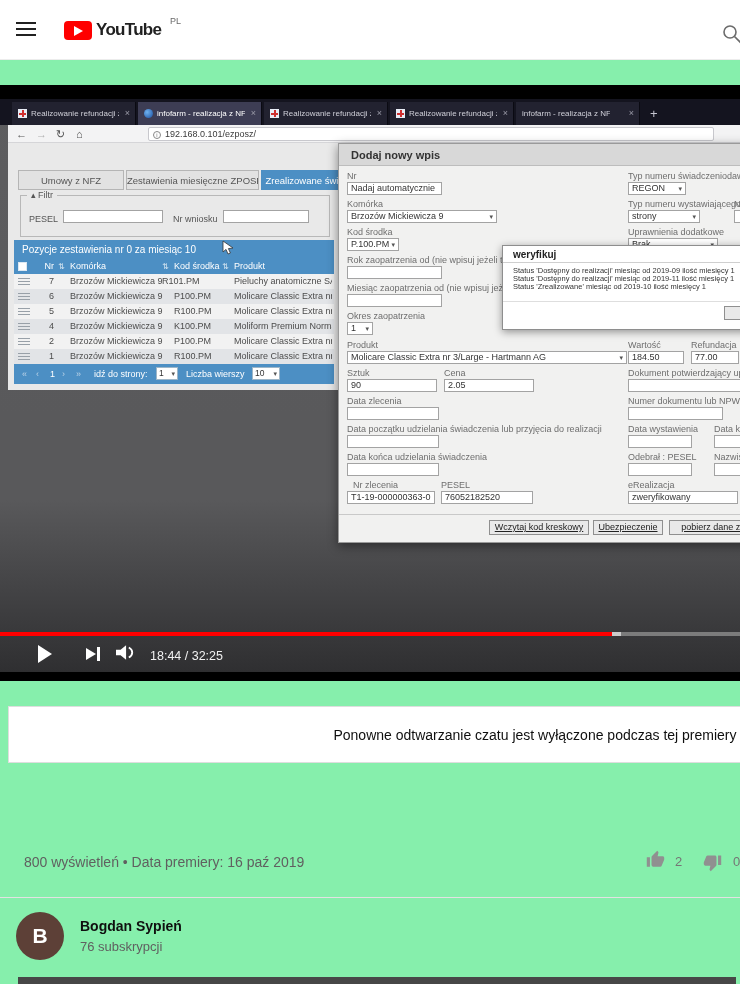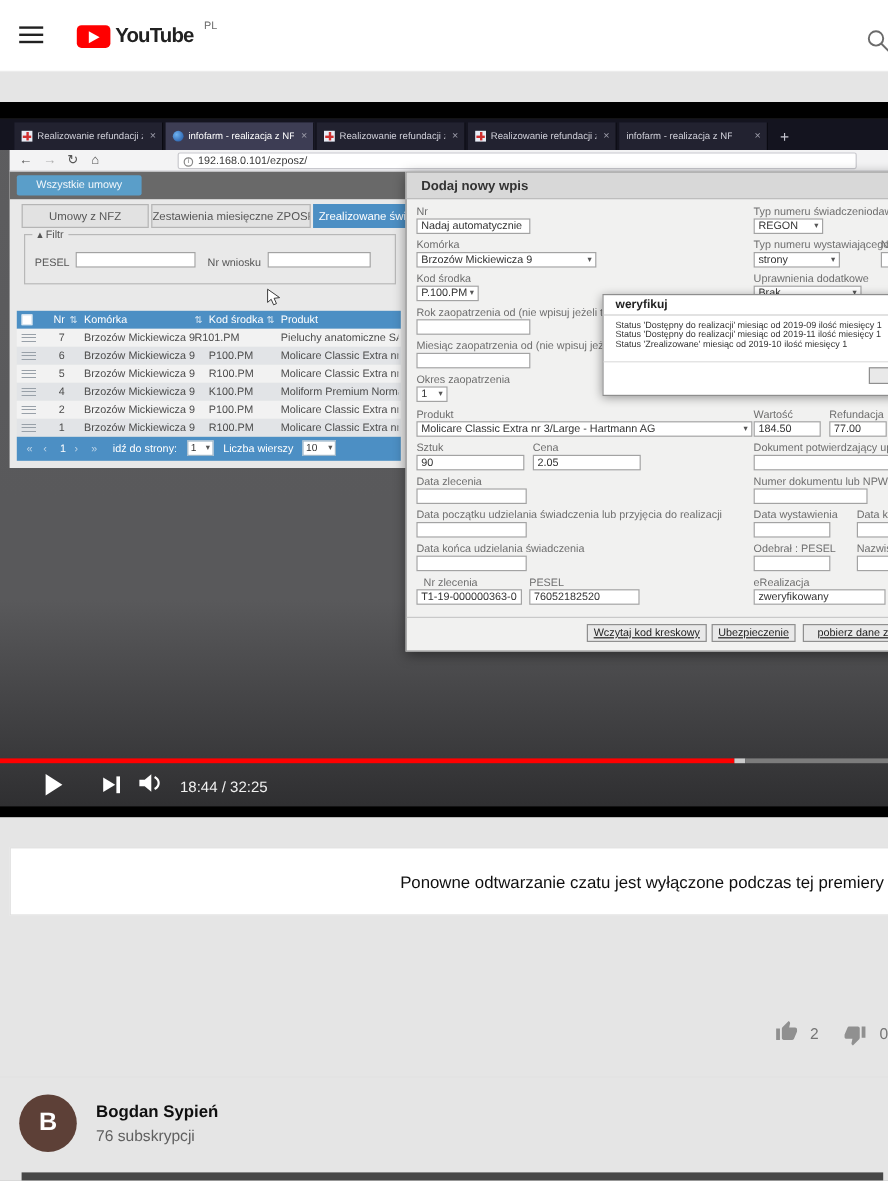--- a/index.html
+++ b/index.html
@@ -1,17 +1,17 @@
 <!DOCTYPE html>
 <html><head>
 <meta charset="utf-8">
 <style>
   * { margin:0; padding:0; box-sizing:border-box; }
   body { background:#f9f9f9; font-family:"Liberation Sans","DejaVu Sans",sans-serif; }
-  .page { position:relative; width:740px; height:984px; overflow:hidden; background:#e5e5e5; }
+  .page { position:relative; width:740px; height:984px; overflow:hidden; background:#86efac; }
 
   
   .yt-header { position:absolute; left:0; top:0; width:740px; height:60px; background:#fff; border-bottom:1px solid #ececec; }
   .ham { position:absolute; left:16px; top:22px; width:20px; }
   .ham i { display:block; height:2px; background:#212121; margin-bottom:4px; }
   .yt-badge { position:absolute; left:64px; top:21px; width:28px; height:19px; background:#f00; border-radius:4px; }
   .yt-badge::after { content:""; position:absolute; left:10px; top:4.5px; width:0; height:0;
     border-left:9px solid #fff; border-top:5px solid transparent; border-bottom:5px solid transparent; }
   .yt-word { position:absolute; left:96px; top:20px; font-size:17px; font-weight:bold; letter-spacing:-0.7px; color:#212121; }
   .yt-pl { position:absolute; left:170px; top:16px; font-size:9px; color:#6a6a6a; }
@@ -168,33 +168,31 @@
         <span class="nav-i" style="left:8px">←</span>
         <span class="nav-i" style="left:28px;color:#b0b0b0">→</span>
         <span class="nav-i" style="left:48px">↻</span>
         <span class="nav-i" style="left:68px">⌂</span>
         <div class="urlfield">
           <span class="info-i">i</span><span>192.168.0.101/ezposz/</span>
         </div>
       </div>
 
       <div class="app-left">
-        <div class="appbar">
-          <span class="app-btn">Wszystkie umowy</span>
-        </div>
         <div class="atabs">
           <span class="atab" style="width:106px">Umowy z NFZ</span><span class="atab" style="width:133px">Zestawienia miesięczne ZPOSP</span><span class="atab active" style="width:120px">Zrealizowane świadczenia</span>
         </div>
         <div class="fset">
           <span class="legend"><span>▴</span> <span>Filtr</span></span>
           <span class="flbl" style="left:8px;top:18px">PESEL</span>
           <div class="inp" style="left:42px;top:14px;width:100px"></div>
           <span class="flbl" style="left:152px;top:18px">Nr wniosku</span>
           <div class="inp" style="left:202px;top:14px;width:86px"></div>
         </div>
+        <div class="bluebar">Pozycje zestawienia nr 0 za miesiąc 10</div>
         <div class="thead">
           <span class="hcb"></span>
           <span class="hc" style="left:24px;width:16px;text-align:right">Nr</span>
           <span class="hsort" style="left:44px">⇅</span>
           <span class="hc" style="left:56px">Komórka</span>
           <span class="hsort" style="left:148px">⇅</span>
           <span class="hc" style="left:160px">Kod środka</span>
           <span class="hsort" style="left:208px">⇅</span>
           <span class="hc" style="left:220px">Produkt</span>
         </div>
@@ -357,20 +355,21 @@
       <svg width="22" height="17" viewBox="0 0 24 18">
           <path d="M0 6v6h5l6 5V1L5 6H0z" fill="#fff"></path>
           <path d="M14 3.5c2.2 1.2 3.7 3.3 3.7 5.5s-1.5 4.3-3.7 5.5" stroke="#fff" stroke-width="2" fill="none"></path>
         </svg>
     </span>
     <span class="ctl-time">18:44 / 32:25</span>
   </div>
 
   <div class="notice">Ponowne odtwarzanie czatu jest wyłączone podczas tej premiery</div>
 
+  <div class="vmeta">800 wyświetleń • Data premiery: 16 paź 2019</div>
   <span class="like">
     <svg width="19" height="19" viewBox="0 0 24 24">
         <path d="M1 21h4V9H1v12zM23 10c0-1.1-.9-2-2-2h-6.3l1-4.6v-.3c0-.4-.2-.8-.4-1L14.2 1 7.6 7.6c-.4.4-.6.9-.6 1.4v10c0 1.1.9 2 2 2h9c.8 0 1.5-.5 1.8-1.2l3-7.1c.1-.2.2-.5.2-.7v-2z" fill="#909090"></path>
       </svg>
   </span>
   <span class="like-n">2</span>
   <span class="dislike">
     <svg width="19" height="19" viewBox="0 0 24 24" style="transform:rotate(180deg)">
         <path d="M1 21h4V9H1v12zM23 10c0-1.1-.9-2-2-2h-6.3l1-4.6v-.3c0-.4-.2-.8-.4-1L14.2 1 7.6 7.6c-.4.4-.6.9-.6 1.4v10c0 1.1.9 2 2 2h9c.8 0 1.5-.5 1.8-1.2l3-7.1c.1-.2.2-.5.2-.7v-2z" fill="#909090"></path>
       </svg>

